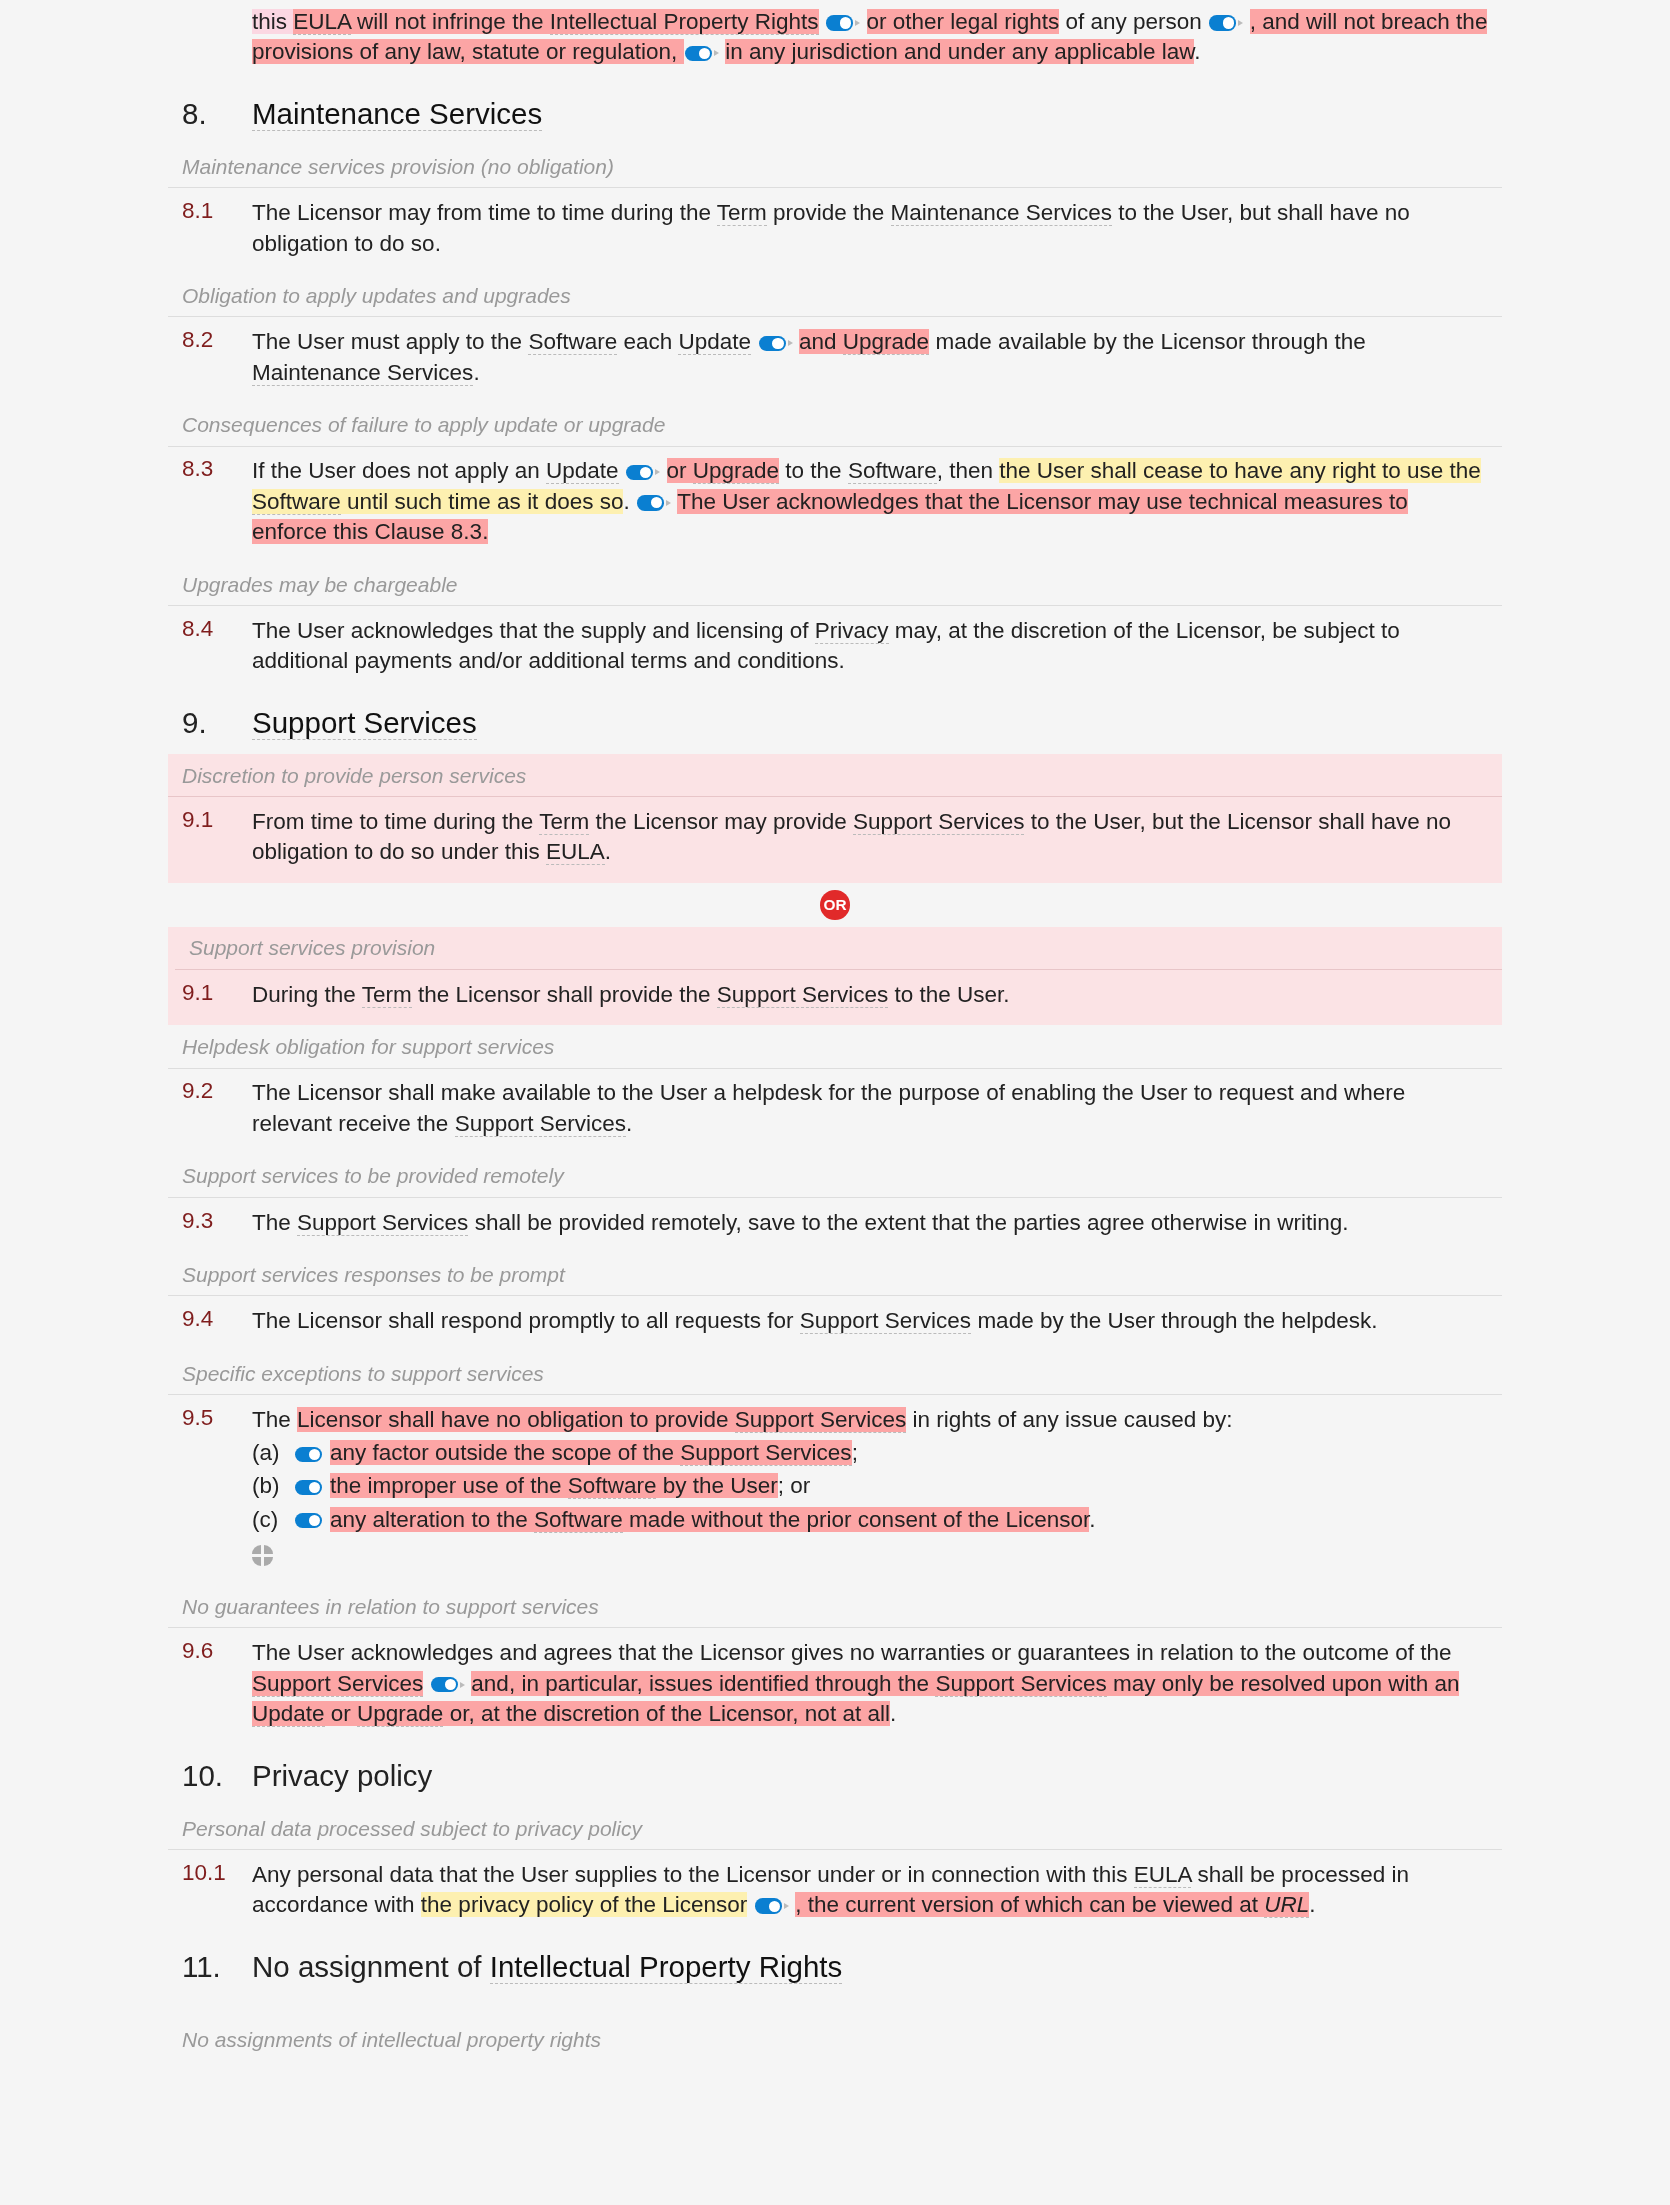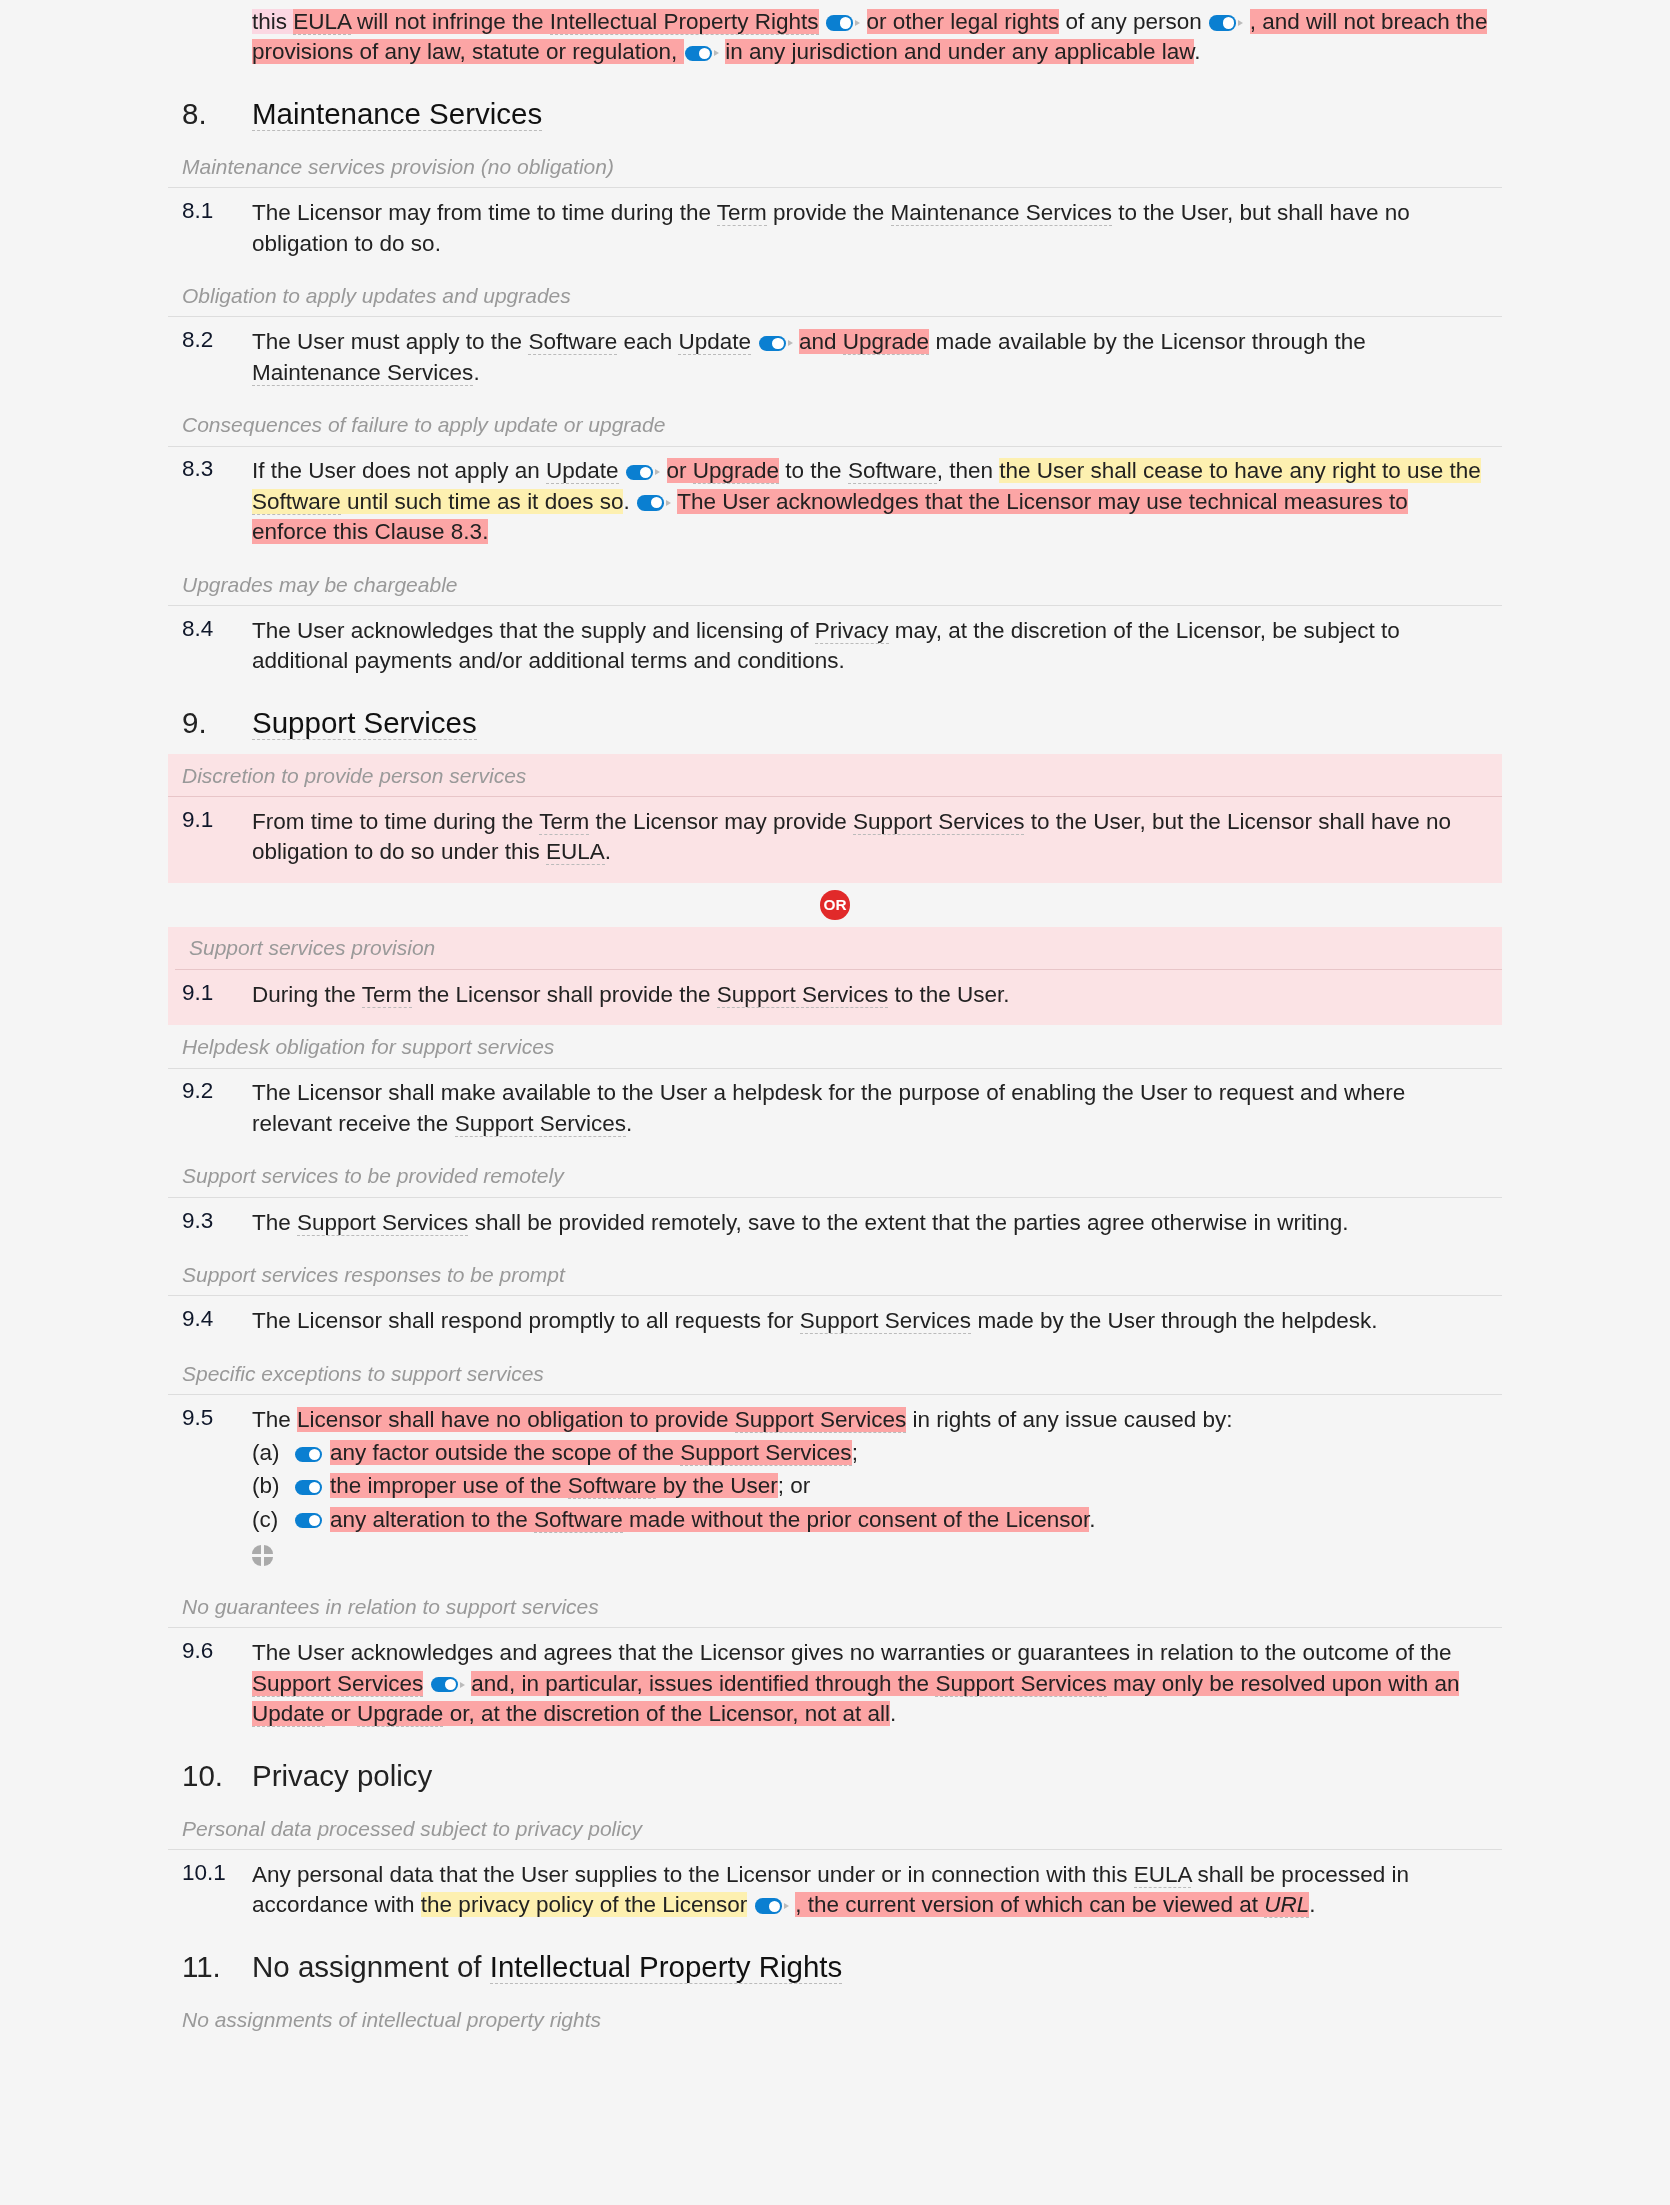--- a/index.html
+++ b/index.html
@@ -42,21 +42,21 @@
   .hint-text {
     font-style: italic;
     color: #999;
     font-size: 21px;
   }
   .clause-row {
     display: flex;
     padding: 9.8px 14px 15.4px 14px;
     align-items: flex-start;
   }
-  .clause-num { width: 70px; flex-shrink: 0; font-size: 22.5px; color: #0f172a; }
+  .clause-num { width: 70px; flex-shrink: 0; font-size: 22.5px; color: #7f1d1d; }
   .clause-body { font-size: 22.5px; line-height: 1.35; color: #222; flex: 1; }
   .defined { border-bottom: 1.4px dashed #bbb; }
   .hl-blue { background: #fca5a5; }
   .hl-yellow { background: #fdf0b0; }
   .hl-pink { background: #fbd7e2; }
   .alt-block { background: #fbe3e5; }
   .toggle {
     display: inline-block;
     width: 27px;
     height: 15.4px;
@@ -324,19 +324,19 @@
     </div>
   </div>
 
   <div class="section-row">
     <div class="section-num">11.</div>
     <div style="font-size:29.5px;">
       <span>No assignment of </span><span class="section-title">Intellectual Property Rights</span>
     </div>
   </div>
 
-  <div class="hint-row" style="border-bottom:none;">
+  <div class="hint-row" style="border-bottom:none;gap:20px;">
     <div class="clause-num"></div>
     <div class="hint-text">No assignments of intellectual property rights</div>
   </div>
 
 </div>
 
 
 </body></html>

